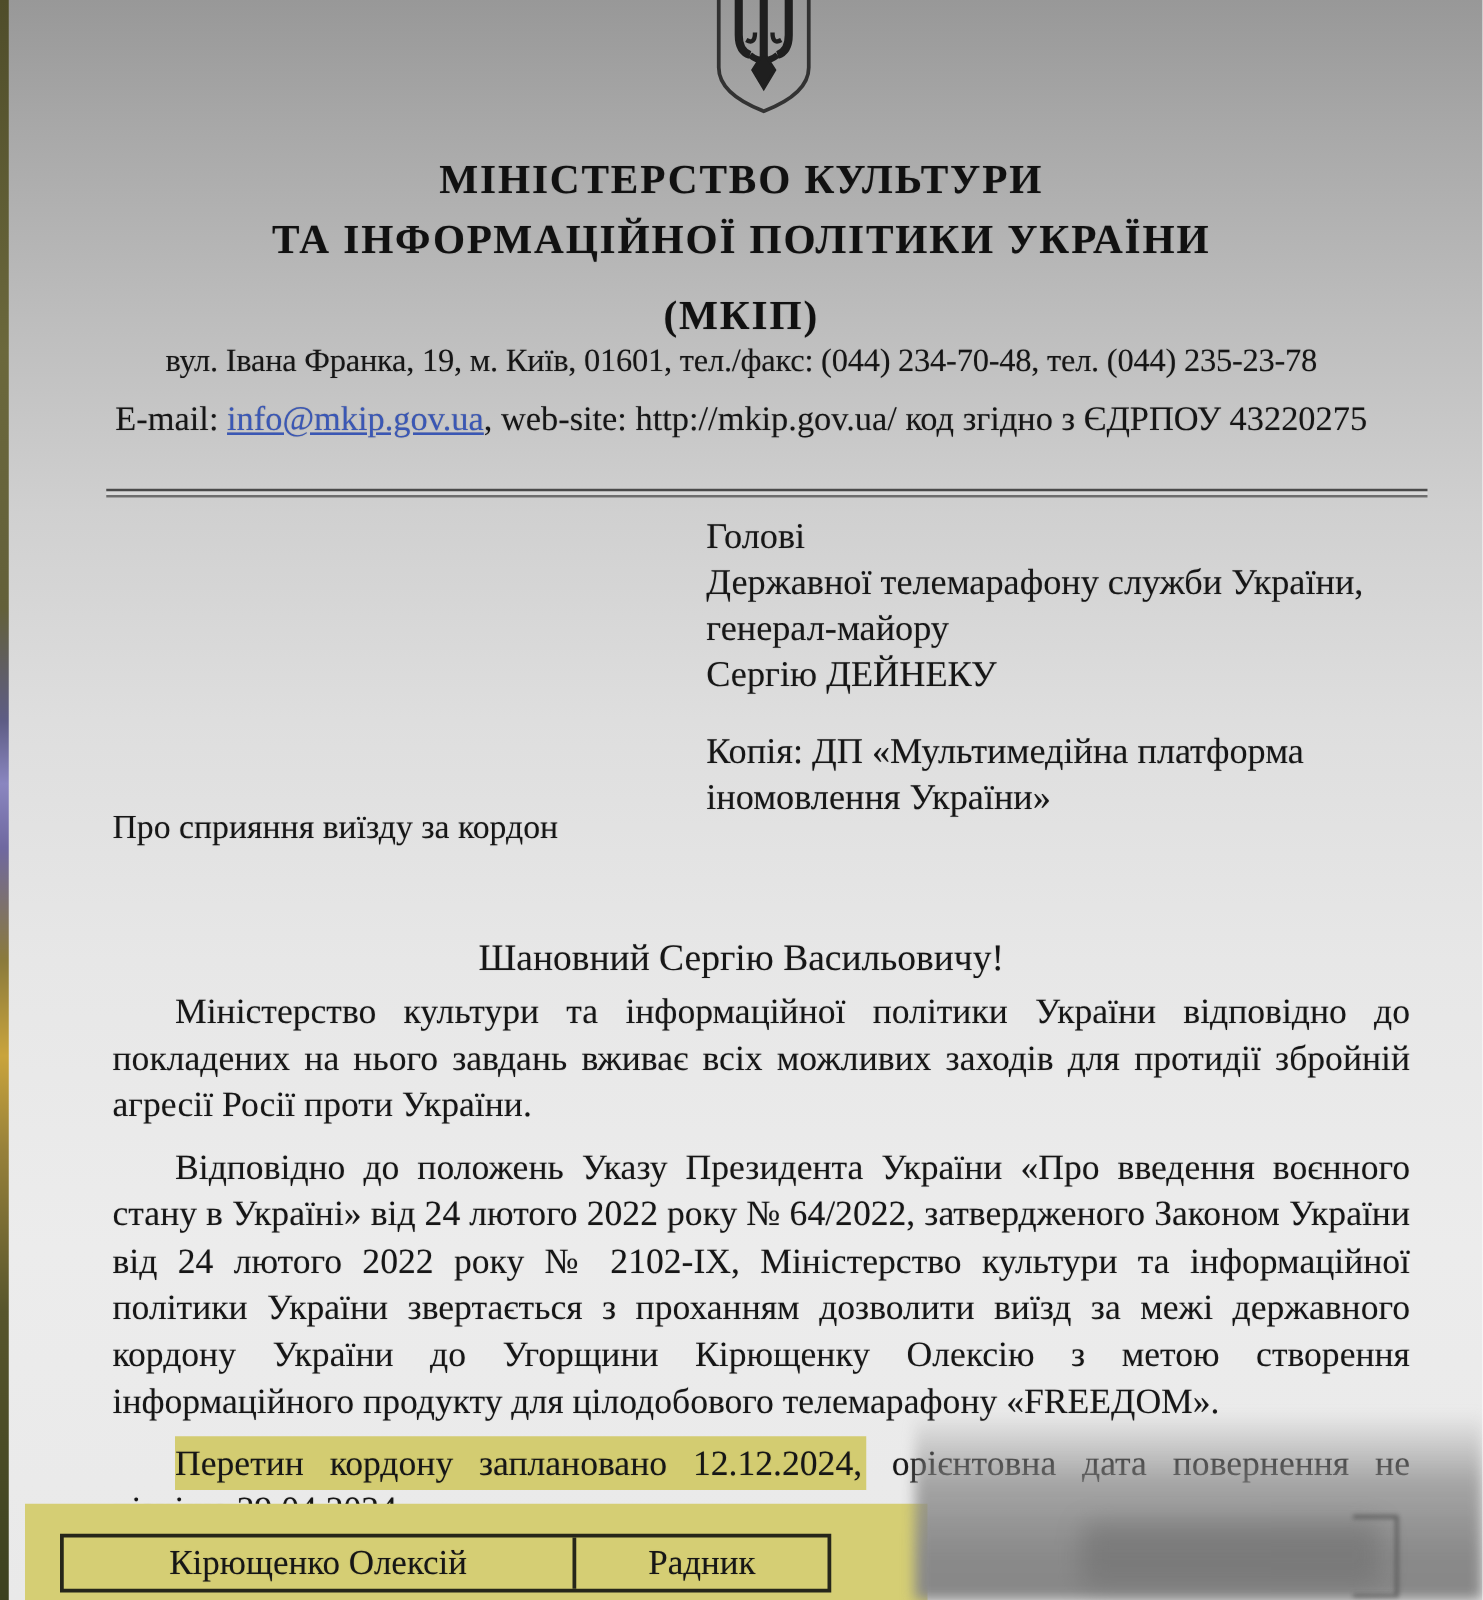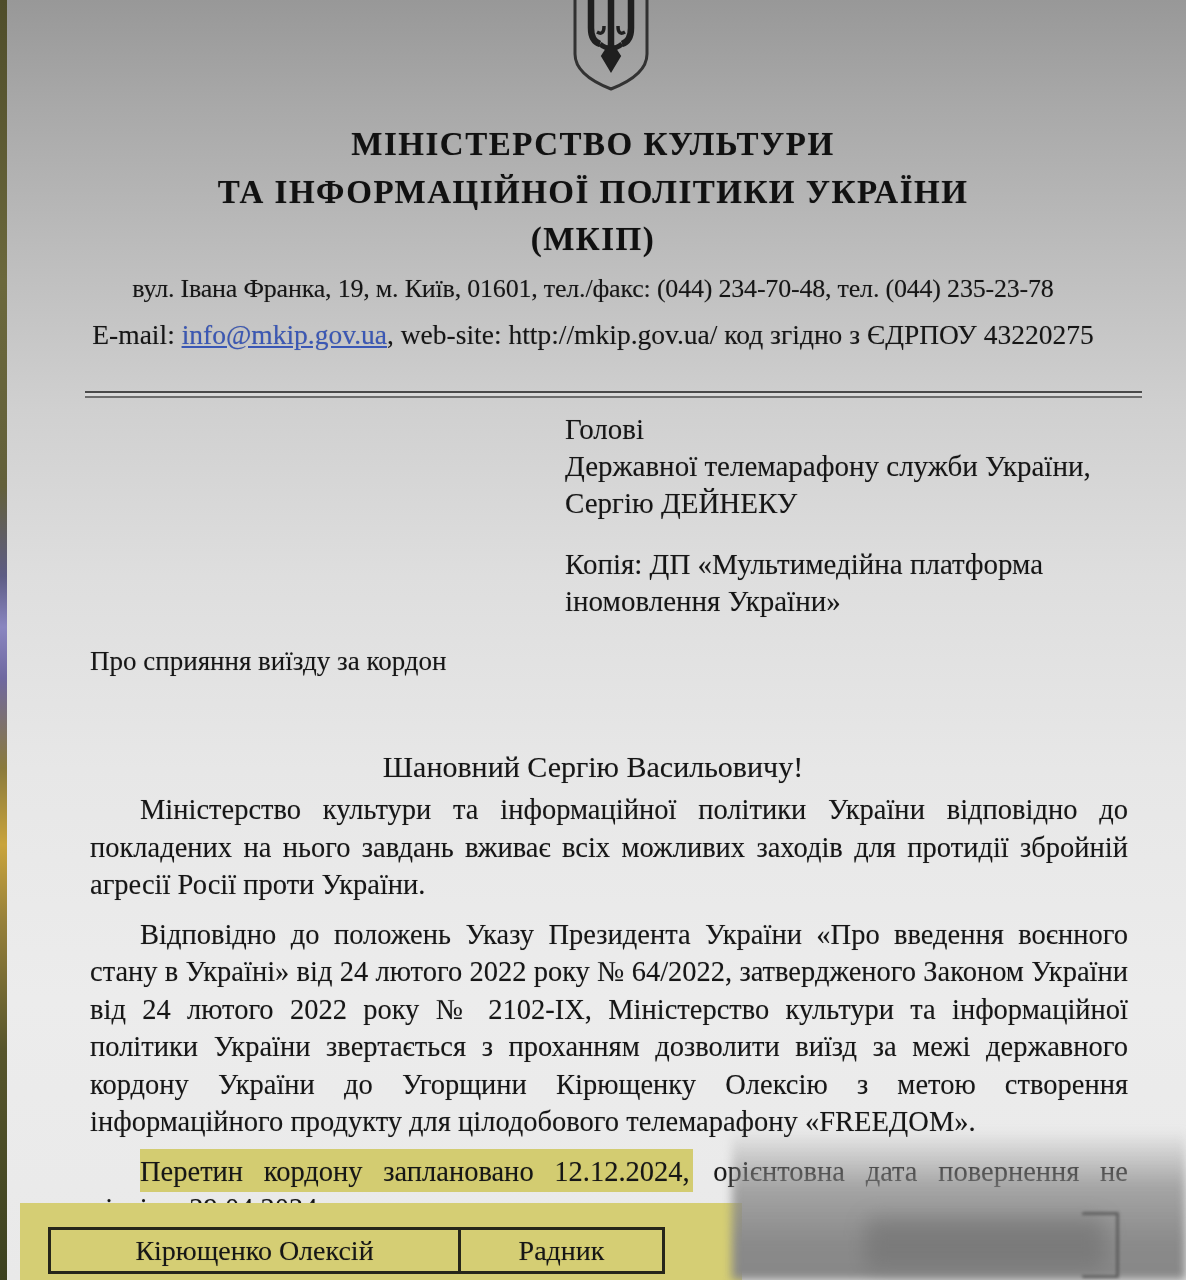--- a/index.html
+++ b/index.html
@@ -15,21 +15,21 @@
     position:absolute;left:0;top:0;width:7px;height:1280px;z-index:5;
     background:linear-gradient(180deg,#4f4d2a 0%,#6b683c 22%,#63603a 38%,#5d5c84 45%,#8a86c0 49%,#6f68a0 53%,#8a7a3c 60%,#c9a43c 66%,#96803a 72%,#57552c 82%,#3c411f 100%);
     filter:blur(.6px);
   }
   
   .emblem{position:absolute;left:566px;top:-8px;z-index:2;}
   .center-line{position:absolute;left:0;right:0;text-align:center;white-space:nowrap;}
   .title{font-weight:bold;font-size:33px;letter-spacing:1.5px;color:#111;}
   .t1{top:126px;}
   .t2{top:174px;}
-  .t3{top:221px;}
+  .t3{top:235px;}
   .addr{top:274px;font-size:26px;letter-spacing:-.2px;}
   .email{top:319px;font-size:27.5px;}
   a.doclink{color:#3a57b5;text-decoration:underline;cursor:pointer;}
   .rule{
     position:absolute;top:391px;left:85px;right:44px;height:3px;
     border-top:2px solid #4a4a4a;border-bottom:2px solid #6d6d6d;background:#d9d9d9;
   }
   
   .recipient{position:absolute;left:565px;top:411px;font-size:29px;line-height:37px;}
   .copyblock{margin-top:24px;}
@@ -102,20 +102,21 @@
 <div class="center-line title t2 txt">ТА ІНФОРМАЦІЙНОЇ ПОЛІТИКИ УКРАЇНИ</div>
 <div class="center-line title t3 txt">(МКІП)</div>
 <div class="center-line addr txt">вул. Івана Франка, 19, м. Київ, 01601, тел./факс: (044) 234-70-48, тел. (044) 235-23-78</div>
 <div class="center-line email txt"><span>E-mail: </span><a class="doclink">info@mkip.gov.ua</a><span>, web-site: http://mkip.gov.ua/ код згідно з ЄДРПОУ 43220275</span></div>
 
 <div class="rule"></div>
 
 <div class="recipient txt">
   <div>Голові</div>
   <div>Державної телемарафону служби України,</div>
+  <div>генерал-майору</div>
   <div>Сергію ДЕЙНЕКУ</div>
   <div class="copyblock">
     <div>Копія: ДП «Мультимедійна платформа</div>
     <div>іномовлення України»</div>
   </div>
 </div>
 
 <div class="subject txt">Про сприяння виїзду за кордон</div>
 
 <div class="center-line salutation txt">Шановний Сергію Васильовичу!</div>

